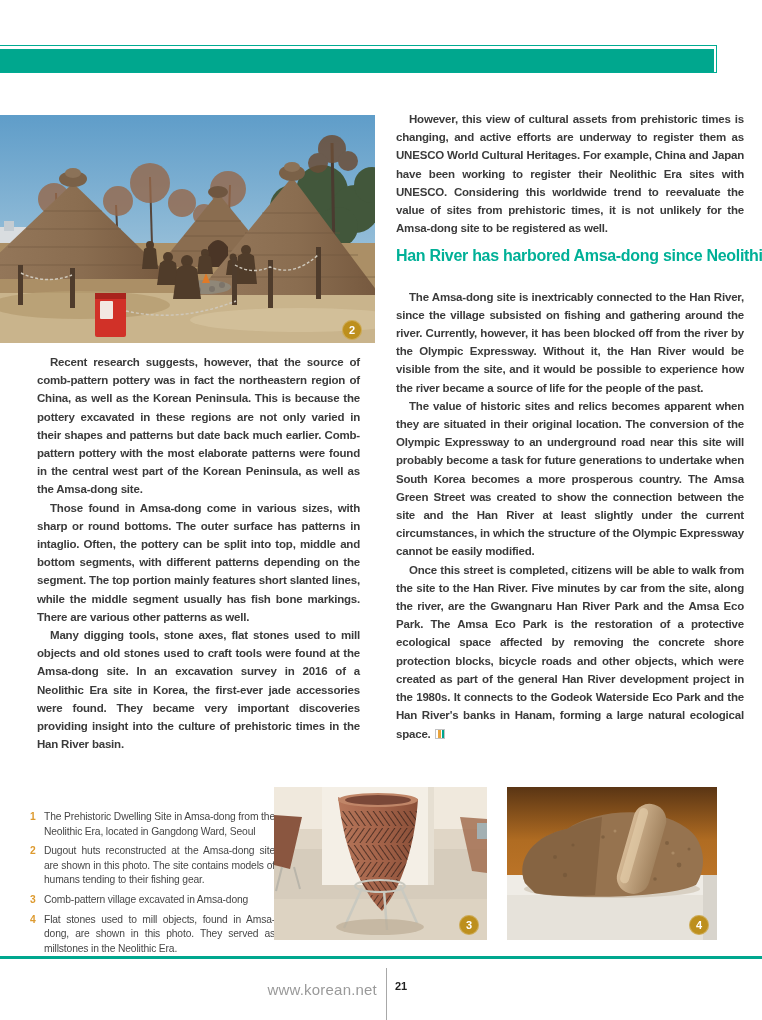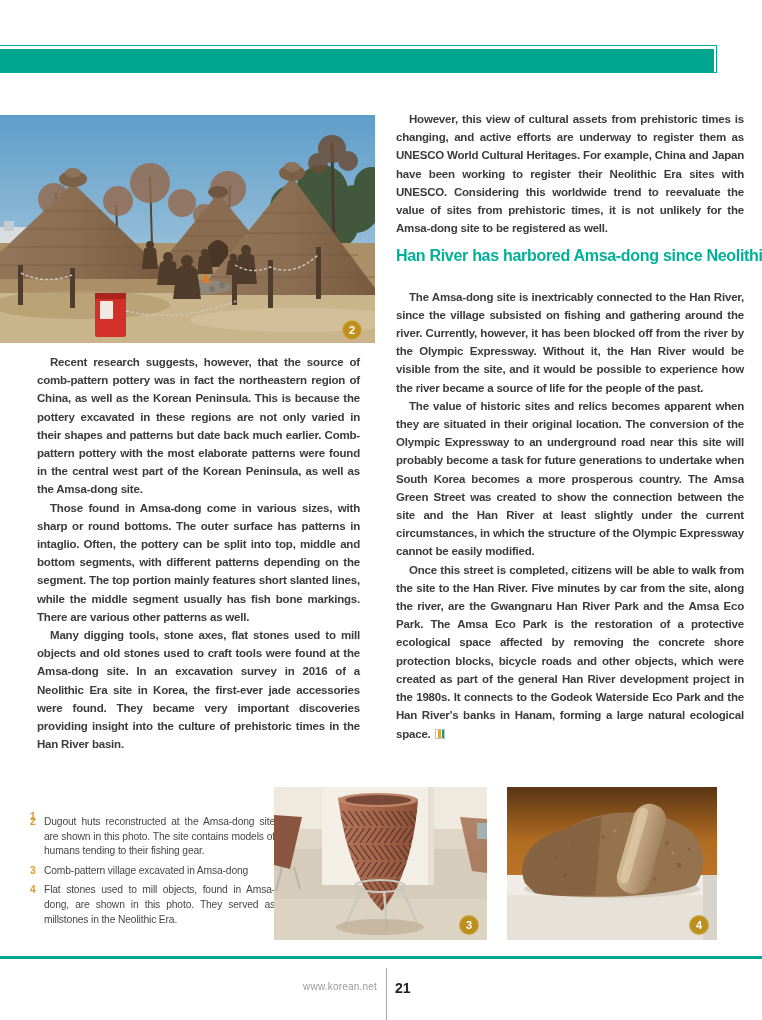--- a/index.html
+++ b/index.html
@@ -63,25 +63,25 @@
     text-align:justify;
   }
   .caption-num {
     position:absolute; left:0; top:0; color:#dd9a2f; font-weight:bold;
   }
 
   
   .bottom-rule { position:absolute; left:0; top:956px; width:762px; height:3px; background:#00a78e; }
   .footer-url {
     position:absolute; left:200px; top:981px; width:177px; text-align:right;
-    font-size:10px; color:#9a9a9a; letter-spacing:0.2px;
+    font-size:15px; color:#9a9a9a; letter-spacing:0.2px;
   }
   .footer-divider { position:absolute; left:386px; top:968px; width:1px; height:52px; background:#a8a8a8; }
   .footer-page {
-    position:absolute; left:395px; top:980px; font-size:14px; font-weight:bold; color:#1f1f1f;
+    position:absolute; left:395px; top:980px; font-size:11px; font-weight:bold; color:#1f1f1f;
   }
 </style>
 </head>
 <body>
 
 <div class="page">
 
   <div class="top-accent-outline"></div>
   <div class="top-accent-bar"></div>
 
@@ -220,20 +220,21 @@
     <p class="indent">However, this view of cultural assets from prehistoric times is changing, and active efforts are underway to register them as UNESCO World Cultural Heritages. For example, China and Japan have been working to register their Neolithic Era sites with UNESCO. Considering this worldwide trend to reevaluate the value of sites from prehistoric times, it is not unlikely for the Amsa-dong site to be registered as well.</p>
     <h2 class="section-heading">Han River has harbored Amsa-dong since Neolithic Era</h2>
     <p class="indent">The Amsa-dong site is inextricably connected to the Han River, since the village subsisted on fishing and gathering around the river. Currently, however, it has been blocked off from the river by the Olympic Expressway. Without it, the Han River would be visible from the site, and it would be possible to experience how the river became a source of life for the people of the past.</p>
     <p class="indent">The value of historic sites and relics becomes apparent when they are situated in their original location. The conversion of the Olympic Expressway to an underground road near this site will probably become a task for future generations to undertake when South Korea becomes a more prosperous country. The Amsa Green Street was created to show the connection between the site and the Han River at least slightly under the current circumstances, in which the structure of the Olympic Expressway cannot be easily modified.</p>
     <p class="indent"><span>Once this street is completed, citizens will be able to walk from the site to the Han River. Five minutes by car from the site, along the river, are the Gwangnaru Han River Park and the Amsa Eco Park. The Amsa Eco Park is the restoration of a protective ecological space affected by removing the concrete shore protection blocks, bicycle roads and other objects, which were created as part of the general Han River development project in the 1980s. It connects to the Godeok Waterside Eco Park and the Han River's banks in Hanam, forming a large natural ecological space.</span><span class="endmark"></span></p>
   </div>
 
   <div class="captions">
     <div class="caption-item">
       <span class="caption-num">1</span>
+      <span>The Prehistoric Dwelling Site in Amsa-dong from the Neolithic Era, located in Gangdong Ward, Seoul</span>
     </div>
     <div class="caption-item">
       <span class="caption-num">2</span>
       <span>Dugout huts reconstructed at the Amsa-dong site are shown in this photo. The site contains models of humans tending to their fishing gear.</span>
     </div>
     <div class="caption-item">
       <span class="caption-num">3</span>
       <span>Comb-pattern village excavated in Amsa-dong</span>
     </div>
     <div class="caption-item">

